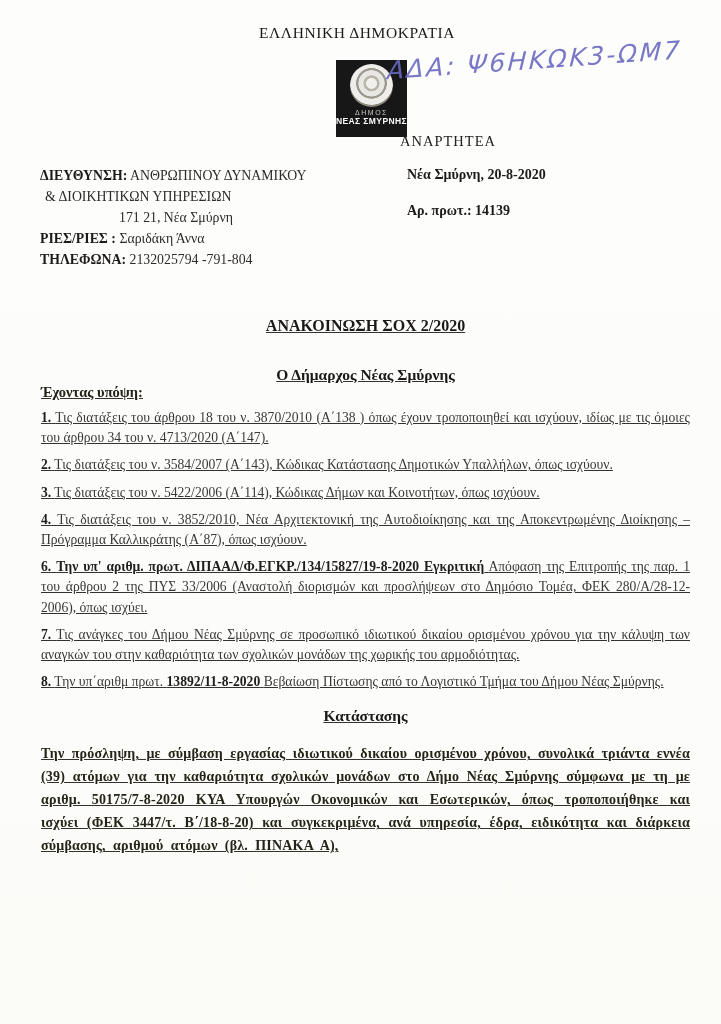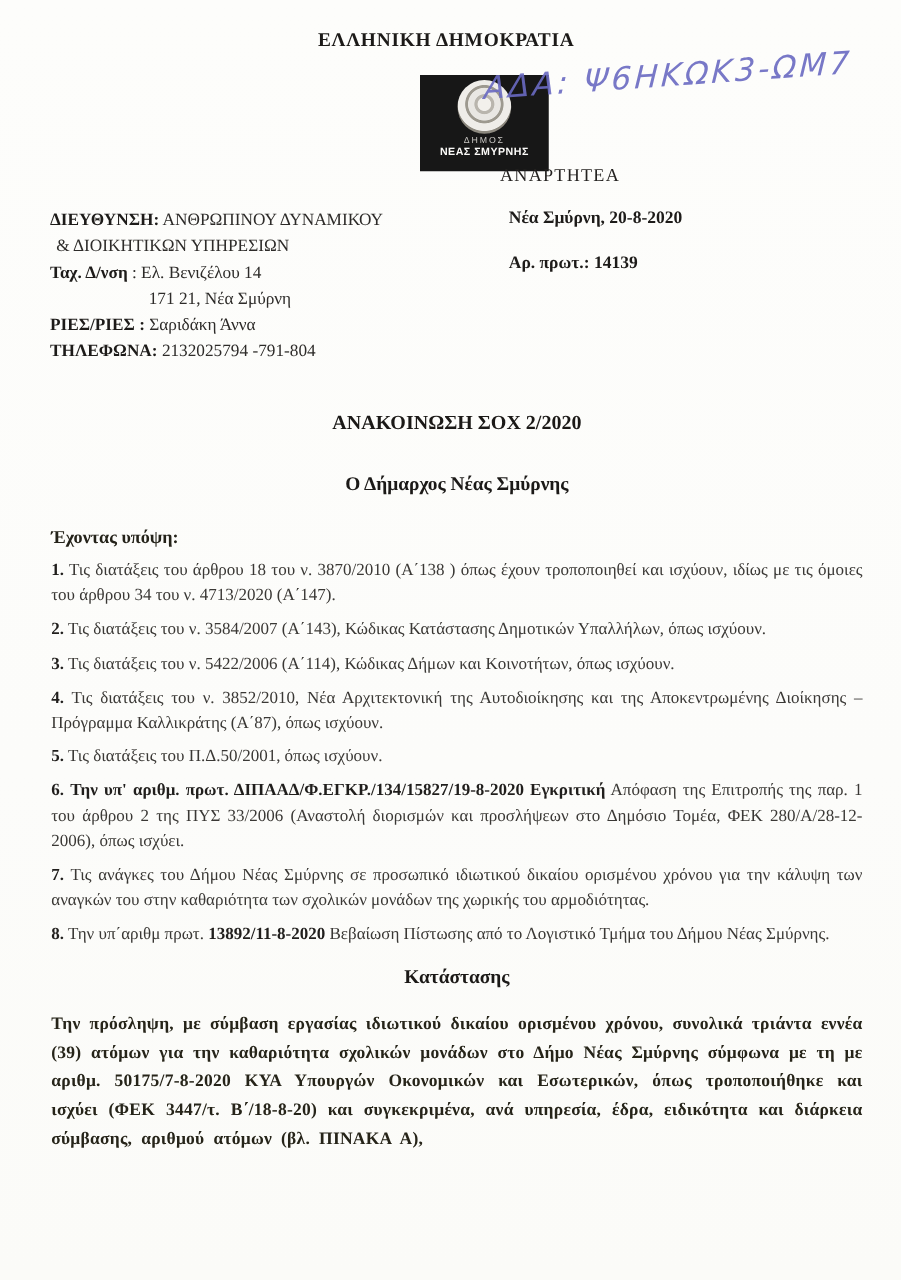--- a/index.html
+++ b/index.html
@@ -6,25 +6,25 @@
   .page{
     position:relative; width:721px; height:1024px; margin:0 auto;
     background:linear-gradient(180deg,#fdfdfb 0%,#fcfcfa 60%,#fbfbf8 100%);
     font-family:"Liberation Serif", serif; color:#34322f; overflow:hidden;
     box-shadow:0 0 6px rgba(0,0,0,.25);
   }
   b{color:#1d1b19;}
 
   .republic{
     position:absolute; top:24px; left:0; width:714px; text-align:center;
-    font-weight:bold; font-size:15.5px; letter-spacing:.6px; color:#1c1a18;
+    font-weight:normal; font-size:15.5px; letter-spacing:.6px; color:#1c1a18;
   }
 
   .stamp{
-    position:absolute; left:336px; top:60px; width:103px; height:77px;
+    position:absolute; left:336px; top:60px; width:71px; height:77px;
     background:#171717; display:flex; flex-direction:column; align-items:center;
     padding-top:4px; box-sizing:border-box;
   }
   .emblem{
     width:43px; height:43px; border-radius:50%;
     background:radial-gradient(circle at 50% 45%,
       #f2f0ec 0 16%, #b9b5ad 18% 24%, #e9e7e3 26% 40%,
       #9d998f 42% 47%, #efede9 49% 66%, #8d897f 68% 74%, #e5e3df 76%);
   }
   .stamp-t1{
@@ -56,30 +56,30 @@
   .lh-amp{padding-left:5px;}
   .lh-city{padding-left:79px;}
 
   .dateblock{
     position:absolute; left:407px; top:167px;
     font-weight:bold; font-size:14px; color:#1d1b19;
   }
   .proto{margin-top:20px;}
 
   .content{
-    position:absolute; left:0; top:330px; width:721px;
-    padding:0 31px 0 41px; box-sizing:border-box;
+    position:absolute; left:0; top:317px; width:721px;
+    padding:0 31px 0 41px; box-sizing:border-box;text-decoration:underline;
   }
   .title1{text-align:center; font-weight:bold; font-size:16px; color:#1b1917;}
   .title2{
     text-align:center; font-weight:bold; font-size:15.5px; line-height:23.5px;
     margin:2px auto 0; width:628px; color:#1b1917;
   }
   .mayor{text-align:center; font-weight:bold; font-size:15.5px; margin-top:31px; color:#1b1917;}
-  .having{font-weight:bold; font-size:14.5px; margin-top:25px; color:#242219;}
+  .having{font-weight:bold; font-size:14.5px; color:#242219;}
   .item{
     margin:7px 0 0; font-size:13.6px; line-height:20.2px;
     text-align:justify; color:#3a3835;
   }
   .item b{color:#201e1c;}
   .announce{text-align:center; font-weight:bold; font-size:15.5px; margin-top:15px; color:#1b1917;}
   .finalp{
     margin-top:17px; font-weight:bold; font-size:14px; line-height:23px;
     text-align:justify; word-spacing:3.5px; letter-spacing:.2px; color:#262419;
   }
@@ -101,24 +101,20 @@
 
   <div class="anartitea">ΑΝΑΡΤΗΤΕΑ</div>
 
   <div class="letterhead">
     <div>
       <b>ΔΙΕΥΘΥΝΣΗ:</b>
       <span>ΑΝΘΡΩΠΙΝΟΥ ΔΥΝΑΜΙΚΟΥ</span>
     </div>
     <div class="lh-amp">
       <span>&amp; ΔΙΟΙΚΗΤΙΚΩΝ ΥΠΗΡΕΣΙΩΝ</span>
-    </div>
-    <div>
-      <b>Ταχ. Δ/νση</b>
-      <span>: Ελ. Βενιζέλου 14</span>
     </div>
     <div class="lh-city">
       <span>171 21, Νέα Σμύρνη</span>
     </div>
     <div>
       <b>ΡΙΕΣ/ΡΙΕΣ :</b>
       <span>Σαριδάκη Άννα</span>
     </div>
     <div>
       <b>ΤΗΛΕΦΩΝΑ:</b>
@@ -155,26 +151,20 @@
       <b></b>
       <span></span>
     </p>
     <p class="item">
       <b>4.</b>
       <span>Τις διατάξεις του ν. 3852/2010, Νέα Αρχιτεκτονική της Αυτοδιοίκησης και της Αποκεντρωμένης Διοίκησης – Πρόγραμμα Καλλικράτης (Α΄87), όπως ισχύουν.</span>
       <b></b>
       <span></span>
     </p>
     <p class="item">
-      <b>5.</b>
-      <span>Τις διατάξεις του Π.Δ.50/2001, όπως ισχύουν.</span>
-      <b></b>
-      <span></span>
-    </p>
-    <p class="item">
       <b>6.</b>
       <span></span>
       <b>Την υπ' αριθμ. πρωτ. ΔΙΠΑΑΔ/Φ.ΕΓΚΡ./134/15827/19-8-2020 Εγκριτική</b>
       <span>Απόφαση της Επιτροπής της παρ. 1 του άρθρου 2 της ΠΥΣ 33/2006 (Αναστολή διορισμών και προσλήψεων στο Δημόσιο Τομέα, ΦΕΚ  280/Α/28-12-2006), όπως ισχύει.</span>
     </p>
     <p class="item">
       <b>7.</b>
       <span>Τις ανάγκες του Δήμου Νέας Σμύρνης σε προσωπικό ιδιωτικού δικαίου ορισμένου χρόνου για την κάλυψη των αναγκών του στην καθαριότητα των σχολικών μονάδων της χωρικής του αρμοδιότητας.</span>
       <b></b>
       <span></span>

